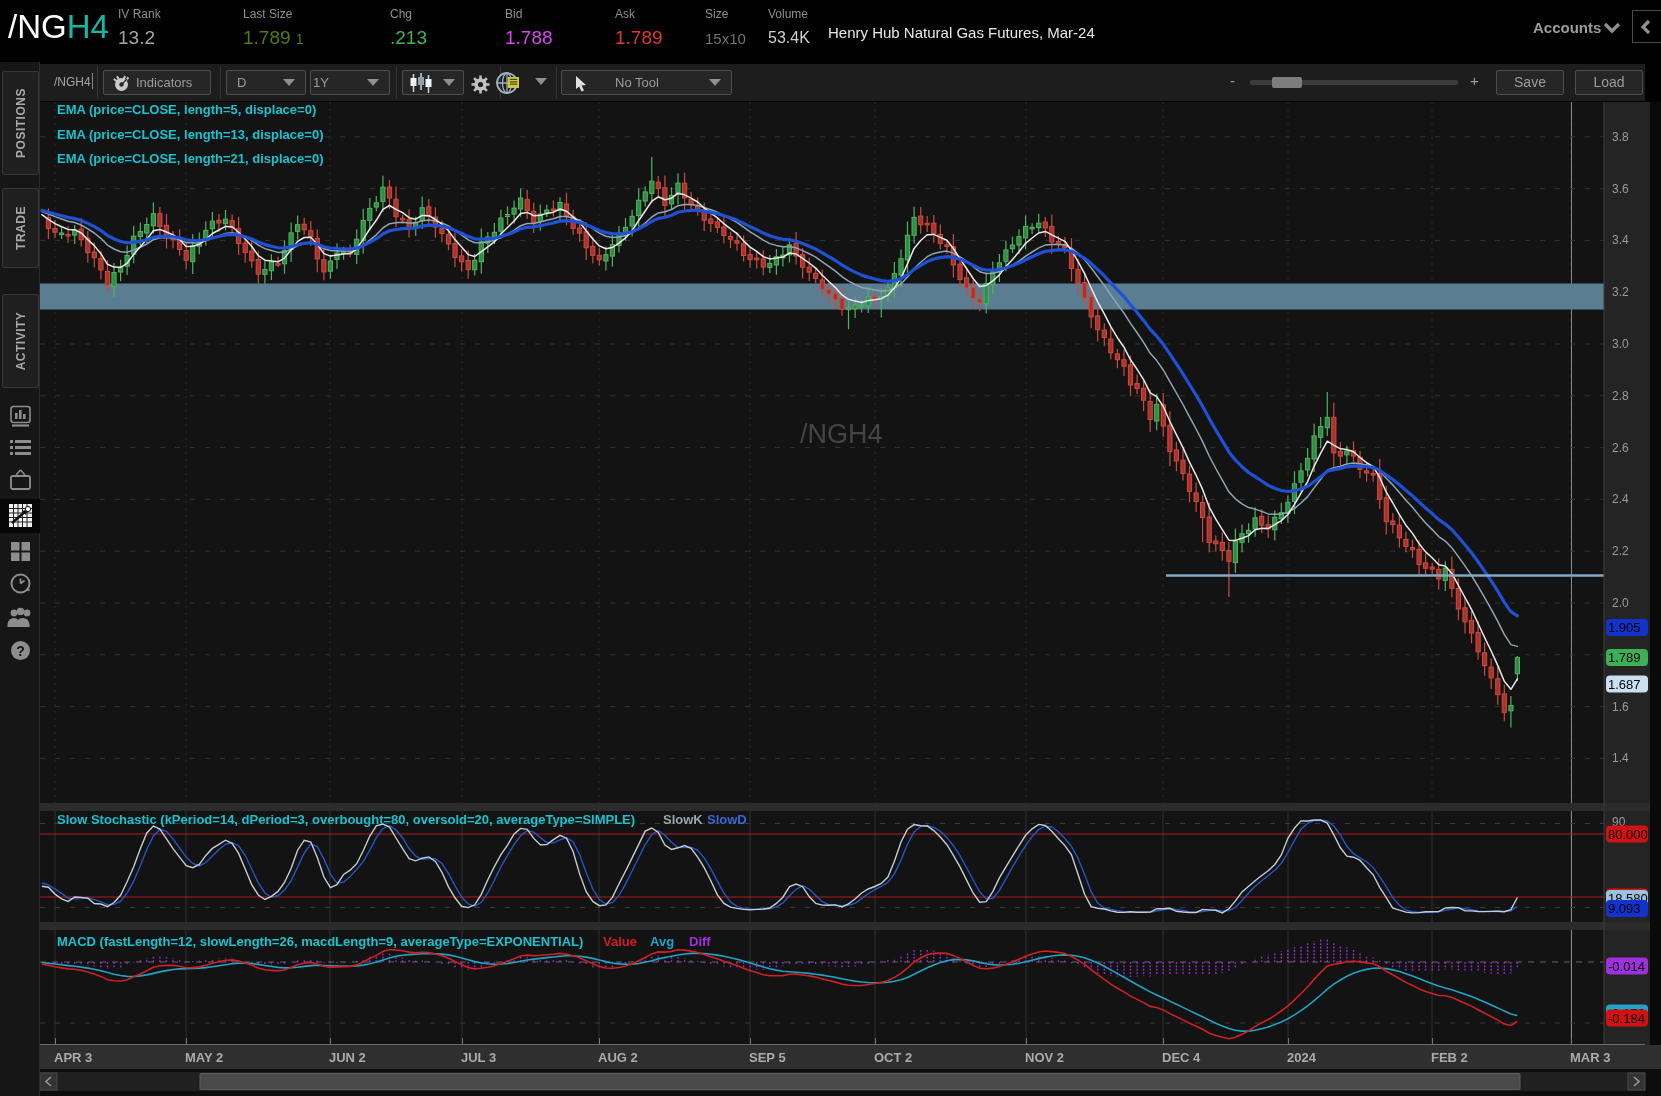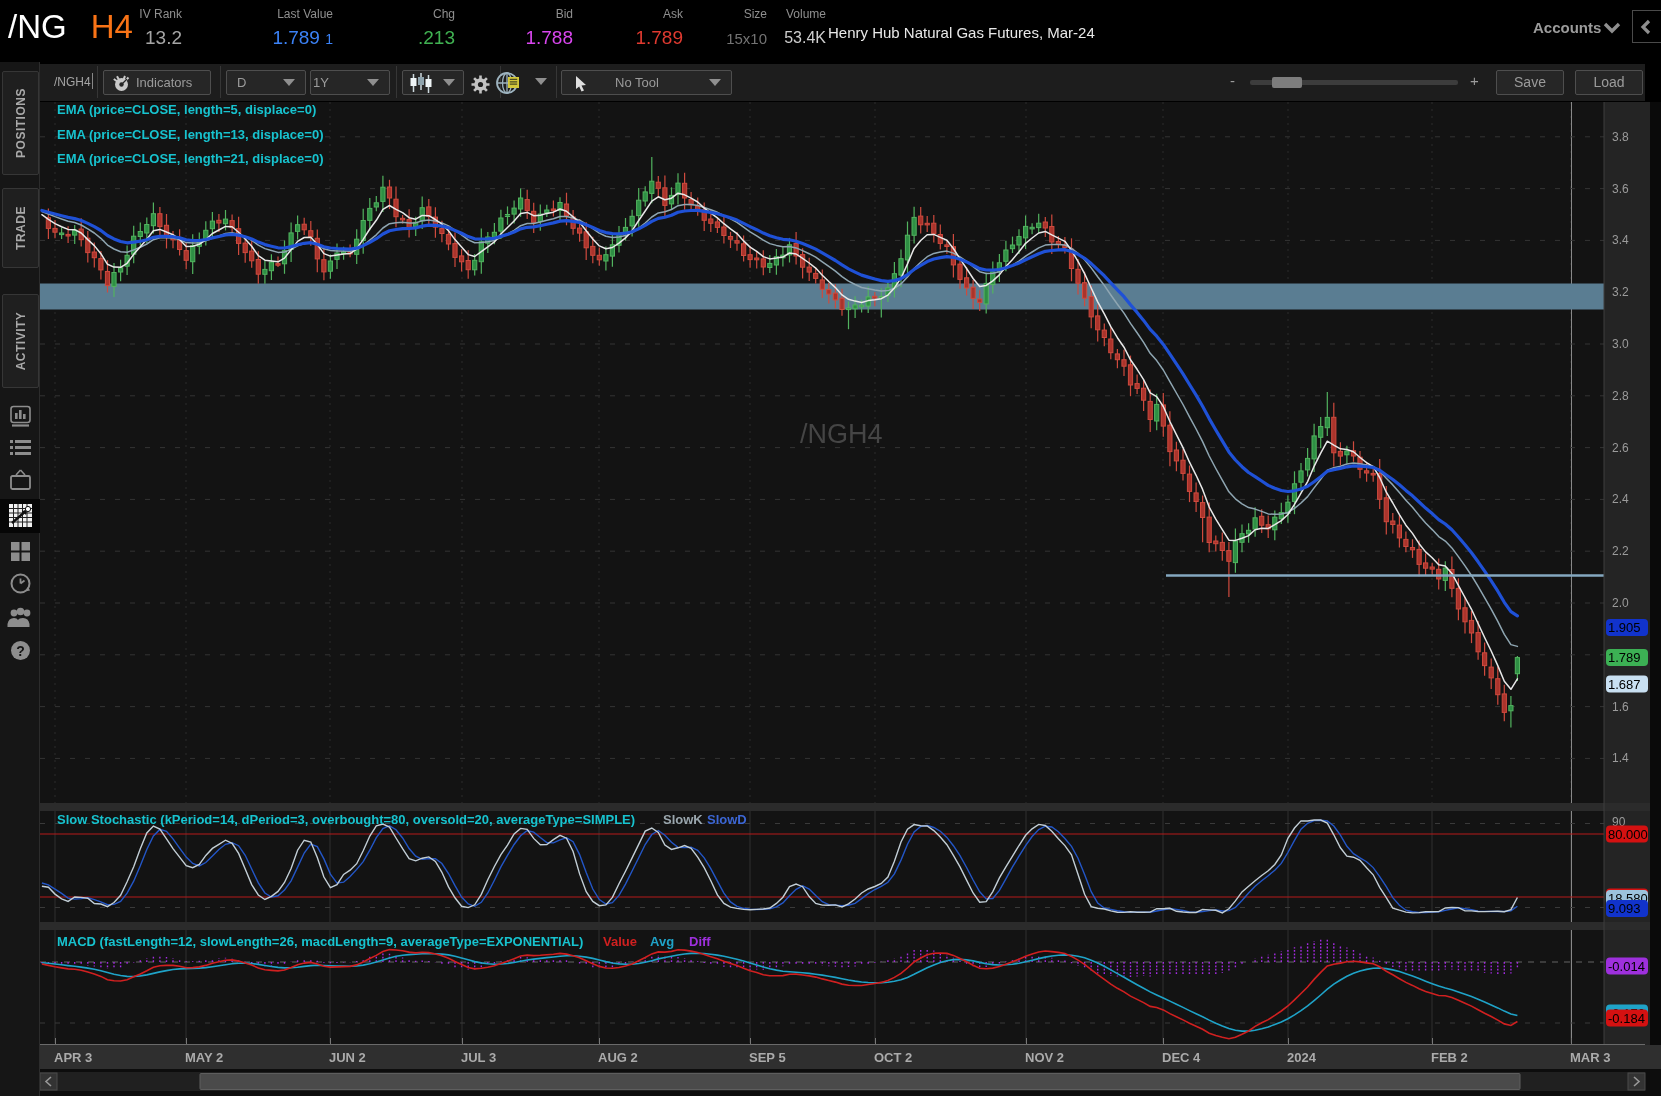--- a/index.html
+++ b/index.html
@@ -4,47 +4,47 @@
 <style>
 * { margin:0; padding:0; box-sizing:border-box; }
 html,body { width:1661px; height:1096px; background:#000; overflow:hidden;
   font-family:"Liberation Sans", sans-serif; }
 #root { position:absolute; left:0; top:0; width:1661px; height:1096px; }
 .abs { position:absolute; }
 
 #hdr { left:0; top:0; width:1661px; height:62px; background:#000; }
 .hlabel { color:#8f8f8f; font-size:12px; }
 .hval { font-size:19px; }
-.col { position:absolute; top:7px; text-align:right; }
+.col { position:absolute; top:7px; text-align:left; }
 .col .v { margin-top:6px; }
 
 #side { left:0; top:62px; width:40px; height:1034px; background:#161616; border-right:1px solid #2c2c2c; }
 .vtab { position:absolute; left:2px; width:37px; background:#1f1f1f; border:1px solid #363636; border-radius:2px; }
 .vtab span { position:absolute; left:50%; top:50%; transform:translate(-50%,-50%) rotate(-90deg); white-space:nowrap;
   color:#a9a9a9; font-size:12px; font-weight:bold; letter-spacing:0.5px; }
 
 #tbar { left:40px; top:64px; width:1621px; height:38px; background:#1d1d1d; border-bottom:1px solid #000; }
 .tbtn { position:absolute; top:6px; height:25px; background:#262626; border:1px solid #4e4e4e; border-radius:2px;
   color:#9b9b9b; font-size:13px; line-height:23px; text-align:left; }
 .caret { display:inline-block; width:0; height:0; border-left:6px solid transparent; border-right:6px solid transparent;
   border-top:7px solid #8f8f8f; vertical-align:middle; margin-left:8px; }
 .tsep { position:absolute; top:2px; width:1px; height:32px; background:#363636; }
 </style>
 </head>
 <body>
 <div id="root">
   <div id="hdr" class="abs">
-    <span class="abs" style="left:8px;top:8px;font-size:33px;color:#fff;">/NG<span style="color:#f97316;margin-left:24px;">H4</span></span>
+    <span class="abs" style="left:8px;top:8px;font-size:33px;color:#fff;">/NG<span style="color:#14b8a6;">H4</span></span>
     <div class="col" style="left:118px;width:64px;">
         <div class="hlabel">IV Rank</div>
         <div class="v hval" style="color:#a5a5a5;">13.2</div>
       </div>
     <div class="col" style="left:243px;width:90px;">
-        <div class="hlabel">Last Value</div>
-        <div class="v hval" style="color:#3b82f6;">1.789 <span style="font-size:14px;">1</span></div>
+        <div class="hlabel">Last Size</div>
+        <div class="v hval" style="color:#4d7c0f;">1.789 <span style="font-size:14px;">1</span></div>
       </div>
     <div class="col" style="left:390px;width:65px;">
         <div class="hlabel">Chg</div>
         <div class="v hval" style="color:#40b252;">.213</div>
       </div>
     <div class="col" style="left:505px;width:68px;">
         <div class="hlabel">Bid</div>
         <div class="v hval" style="color:#d946ef;">1.788</div>
       </div>
     <div class="col" style="left:615px;width:68px;">

